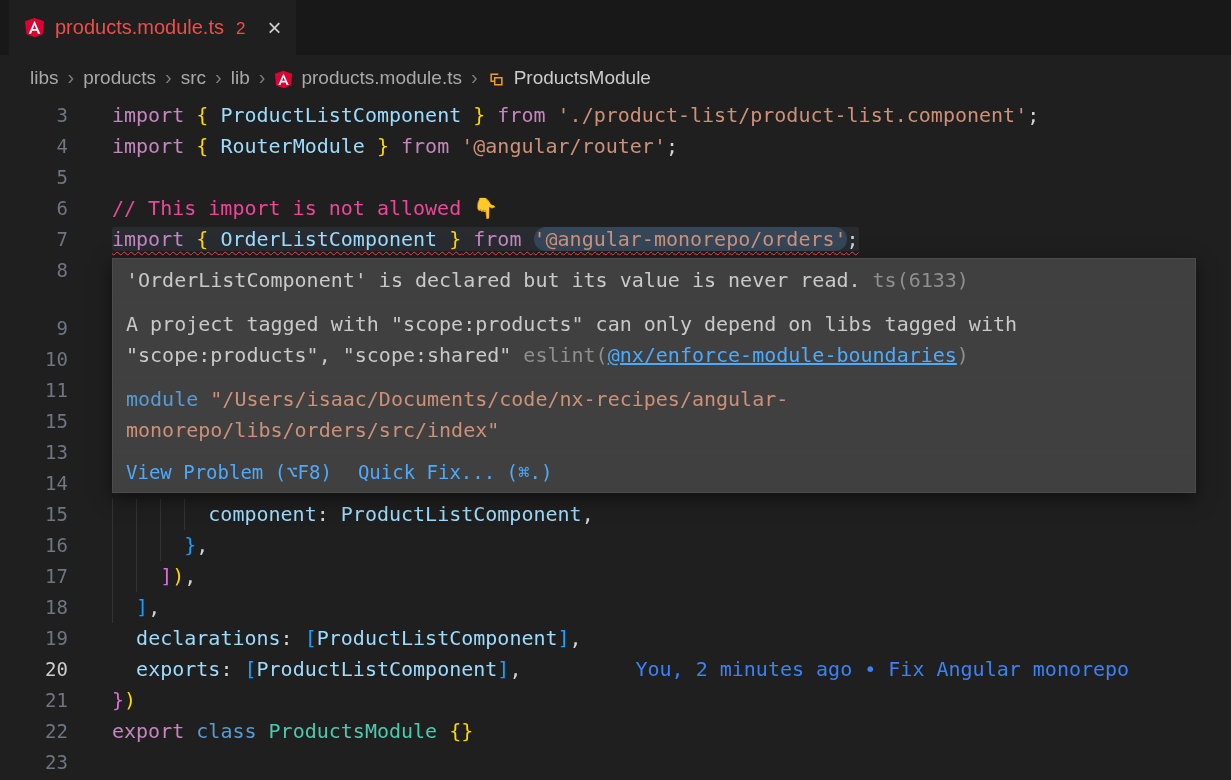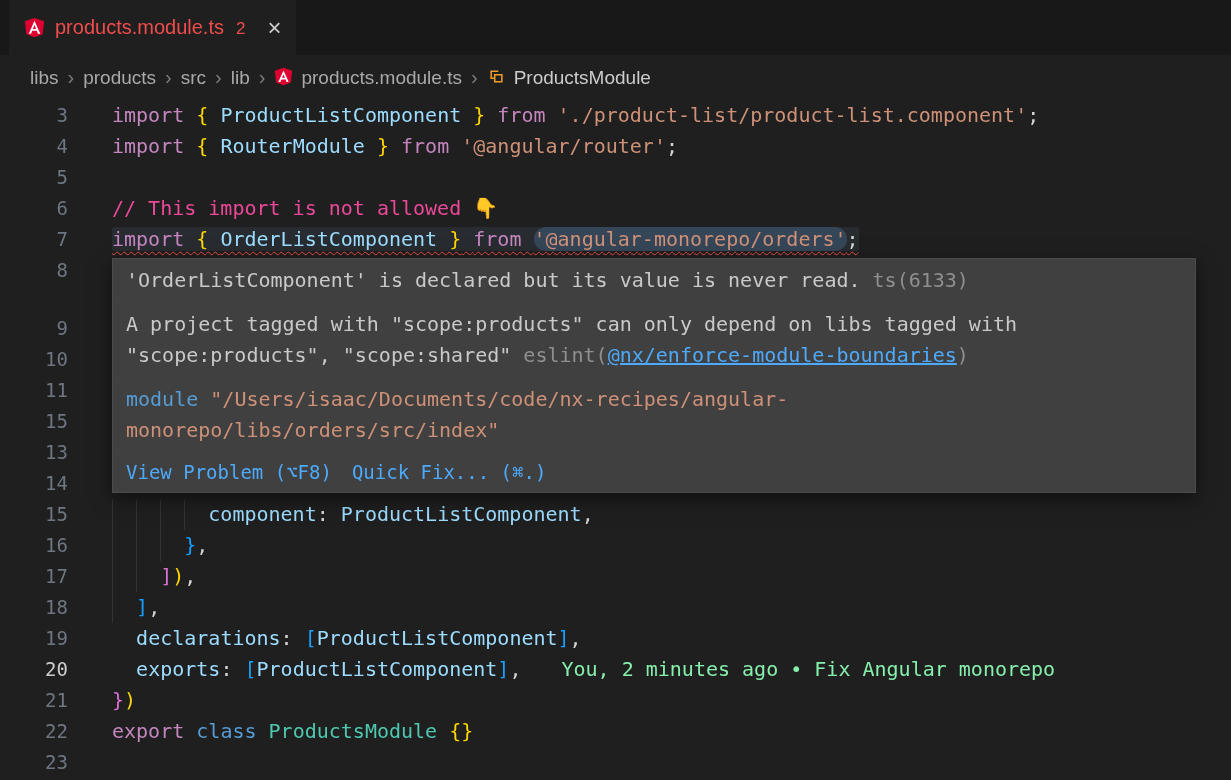--- a/index.html
+++ b/index.html
@@ -8,21 +8,21 @@
   
   .tabbar{height:55px;background:#181818;display:flex;align-items:stretch;padding-left:9px}
   .tab{display:flex;align-items:center;background:#1f1f1f;padding:0 15px;gap:10px;cursor:pointer}
   .tab-icon svg{width:21px;height:21px;display:block}
   .tab-title{color:#F14C4C;font-size:20px}
   .tab-badge{color:#F14C4C;font-size:17px;margin-left:2px;padding-top:2px}
   .tab-close{color:#cccccc;font-size:24px;line-height:1;margin-left:12px;cursor:pointer}
 
   
   .breadcrumbs{height:45px;background:#1f1f1f;display:flex;align-items:center;padding-left:30px;font-size:19px;color:#a9a9a9;white-space:nowrap}
-  .crumb{display:inline-flex;align-items:flex-start;gap:8px;cursor:pointer}
+  .crumb{display:inline-flex;align-items:flex-end;gap:8px;cursor:pointer}
   .crumb.last{color:#cccccc}
   .sep{margin:0 9px;color:#7e7e7e;font-size:20px}
   .bc-icon svg{width:19px;height:19px;display:block}
 
   
   .editor{position:relative;font-family:"DejaVu Sans Mono","Liberation Mono",monospace;font-size:20px}
   .line{display:flex;height:31px;line-height:31px}
   .ln{flex:0 0 68px;text-align:right;color:#6e7681;font-size:19px;user-select:none}
   .ln.active{color:#cccccc}
   .code{position:relative;padding-left:44px;white-space:pre;flex:1}
@@ -35,27 +35,27 @@
   .tk.str{color:#CE9178}
   .tk.strhl{color:#CE9178;background:rgba(86,133,183,0.30);border-radius:12px}
   .tk.cmt{color:#ec4899}
   .tk.punc{color:#D4D4D4}
   .tk.b1{color:#FFD700}
   .tk.b2{color:#DA70D6}
   .tk.b3{color:#179FFF}
   .tk.fg{color:#c9c9c9}
   .tk.dim{color:#8f8f8f}
   .tk.link{color:#4daafc;text-decoration:underline;cursor:pointer}
-  .blame{color:#86efac;margin-left:40px}
+  .blame{color:#3b82f6;margin-left:114px}
 
   
   .hover{position:absolute;left:112px;top:158px;width:1082px;background:#404040;border:1px solid #4b4b4b;box-shadow:0 6px 18px rgba(0,0,0,.5);z-index:10}
   .hsec{padding:6px 13px;border-bottom:1px solid #424242;font-size:20px;line-height:31px;font-family:"DejaVu Sans Mono","Liberation Mono",monospace}
   .hline{white-space:pre-wrap}
-  .hactions{display:flex;gap:20px;padding:4px 13px;font-size:19px;line-height:31px;font-family:"DejaVu Sans Mono","Liberation Mono",monospace}
+  .hactions{display:flex;gap:26px;padding:4px 13px;font-size:19px;line-height:31px;font-family:"DejaVu Sans Mono","Liberation Mono",monospace}
   .haction{color:#4daafc;cursor:pointer}
 </style>
 </head>
 <body>
 
 <div class="tabbar">
   <div class="tab">
     <span class="tab-icon">
       <svg viewBox="0 0 24 24">
           <polygon fill="#DD0031" points="12,1 23,4.8 21.3,19.7 12,23 2.7,19.7 1,4.8"></polygon>

